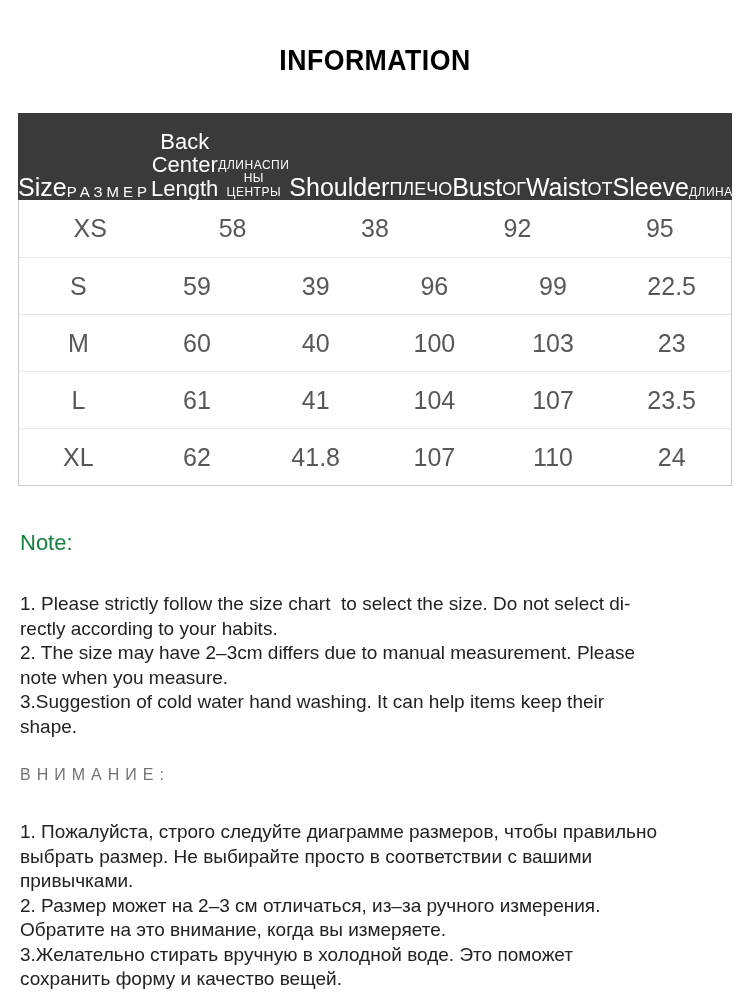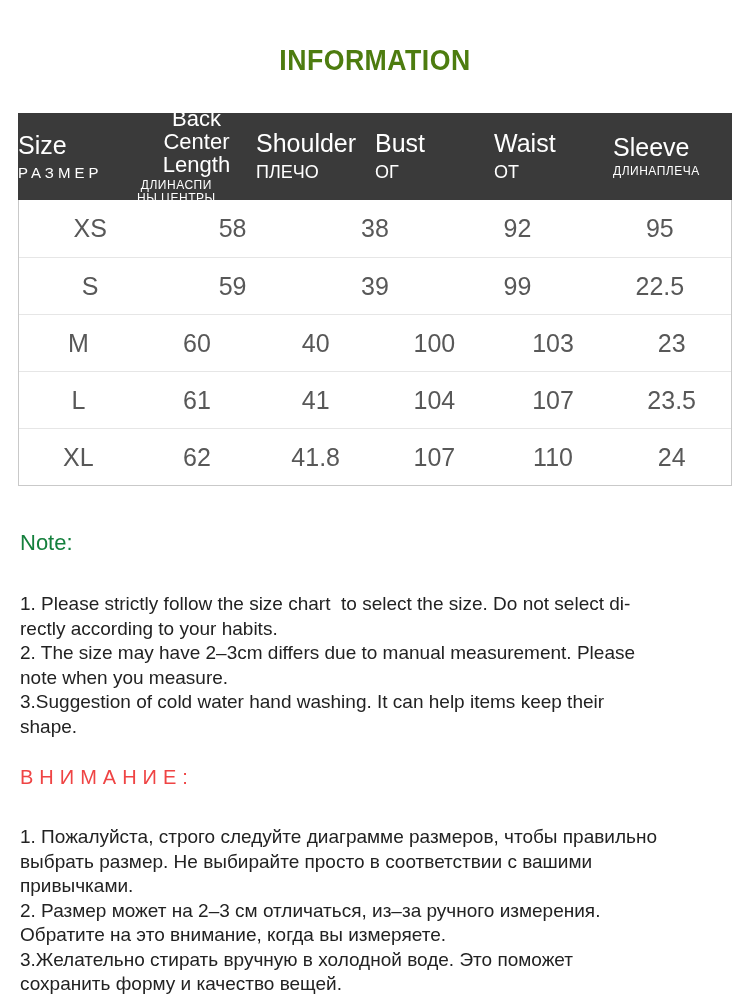--- a/index.html
+++ b/index.html
@@ -3,35 +3,35 @@
 <meta charset="utf-8">
 <style>
   * { margin:0; padding:0; box-sizing:border-box; }
   html,body { background:#ffffff; }
   .page {
     position:relative; width:750px; height:1000px; background:#ffffff;
     font-family:"Liberation Sans", sans-serif; overflow:hidden;
   }
   .title {
     margin-top:44px; text-align:center;
-    font-size:29px; font-weight:700; color:#4d7c0f; letter-spacing:0.5px;
+    font-size:29px; font-weight:700; color:#000000; letter-spacing:0.5px;
   }
   .title-inner { display:inline-block; transform:scaleX(0.92); }
 
   .size-table {
     margin:36px 18px 0 18px;
     border:1px solid #c9c9c9;
   }
   .thead {
     display:flex; height:87px; background:#3a3a3a; color:#ffffff;
     margin:-1px -1px 0 -1px;
   }
   .th {
-    flex:1; display:flex; flex-direction:column;
-    align-items:flex-start; justify-content:center; text-align:center;
+    flex:1; display:flex; flex-direction:row;
+    align-items:flex-end; justify-content:center; text-align:center;
   }
   .th-en { font-size:25px; line-height:1.06; white-space:pre-line; }
   .th-en-small { font-size:22px; }
   .th-ru { font-size:18px; margin-top:5px; white-space:pre-line; line-height:1.15; }
   .th-ru-spaced { letter-spacing:4px; font-size:15px; }
   .th-ru-tiny { font-size:12px; letter-spacing:0.5px; }
   .th-ru-wrap { font-size:12px; letter-spacing:0.5px; margin-top:2px; }
 
   .tr { display:flex; height:57px; align-items:center; }
   .tr + .tr { border-top:1px solid #e6e6e6; }
@@ -39,21 +39,21 @@
 
   .notes { margin:0 20px; }
   .note-heading-en {
     margin-top:44px; font-size:22px; color:#15803d; font-weight:400;
   }
   .note-body-en { margin-top:36px; }
   .note-line {
     font-size:19px; line-height:24.5px; color:#222222; white-space:pre-wrap;
   }
   .note-heading-ru {
-    margin-top:27px; font-size:20px; color:#ef4444; letter-spacing:6px; font-weight:400;
+    margin-top:27px; font-size:16px; color:#737373; letter-spacing:6px; font-weight:400;
   }
   .note-body-ru { margin-top:36px; }
 </style>
 </head>
 <body>
 
 <div class="page">
 
   <div class="title">
     <span class="title-inner">INFORMATION</span>
@@ -95,20 +95,21 @@
       <div class="td">58</div>
       <div class="td">38</div>
       <div class="td">92</div>
       <div class="td">95</div>
     </div>
 
     <div class="tr">
       <div class="td">S</div>
       <div class="td">59</div>
       <div class="td">39</div>
+      <div class="td">96</div>
       <div class="td">99</div>
       <div class="td">22.5</div>
     </div>
 
     <div class="tr">
       <div class="td">M</div>
       <div class="td">60</div>
       <div class="td">40</div>
       <div class="td">100</div>
       <div class="td">103</div>

